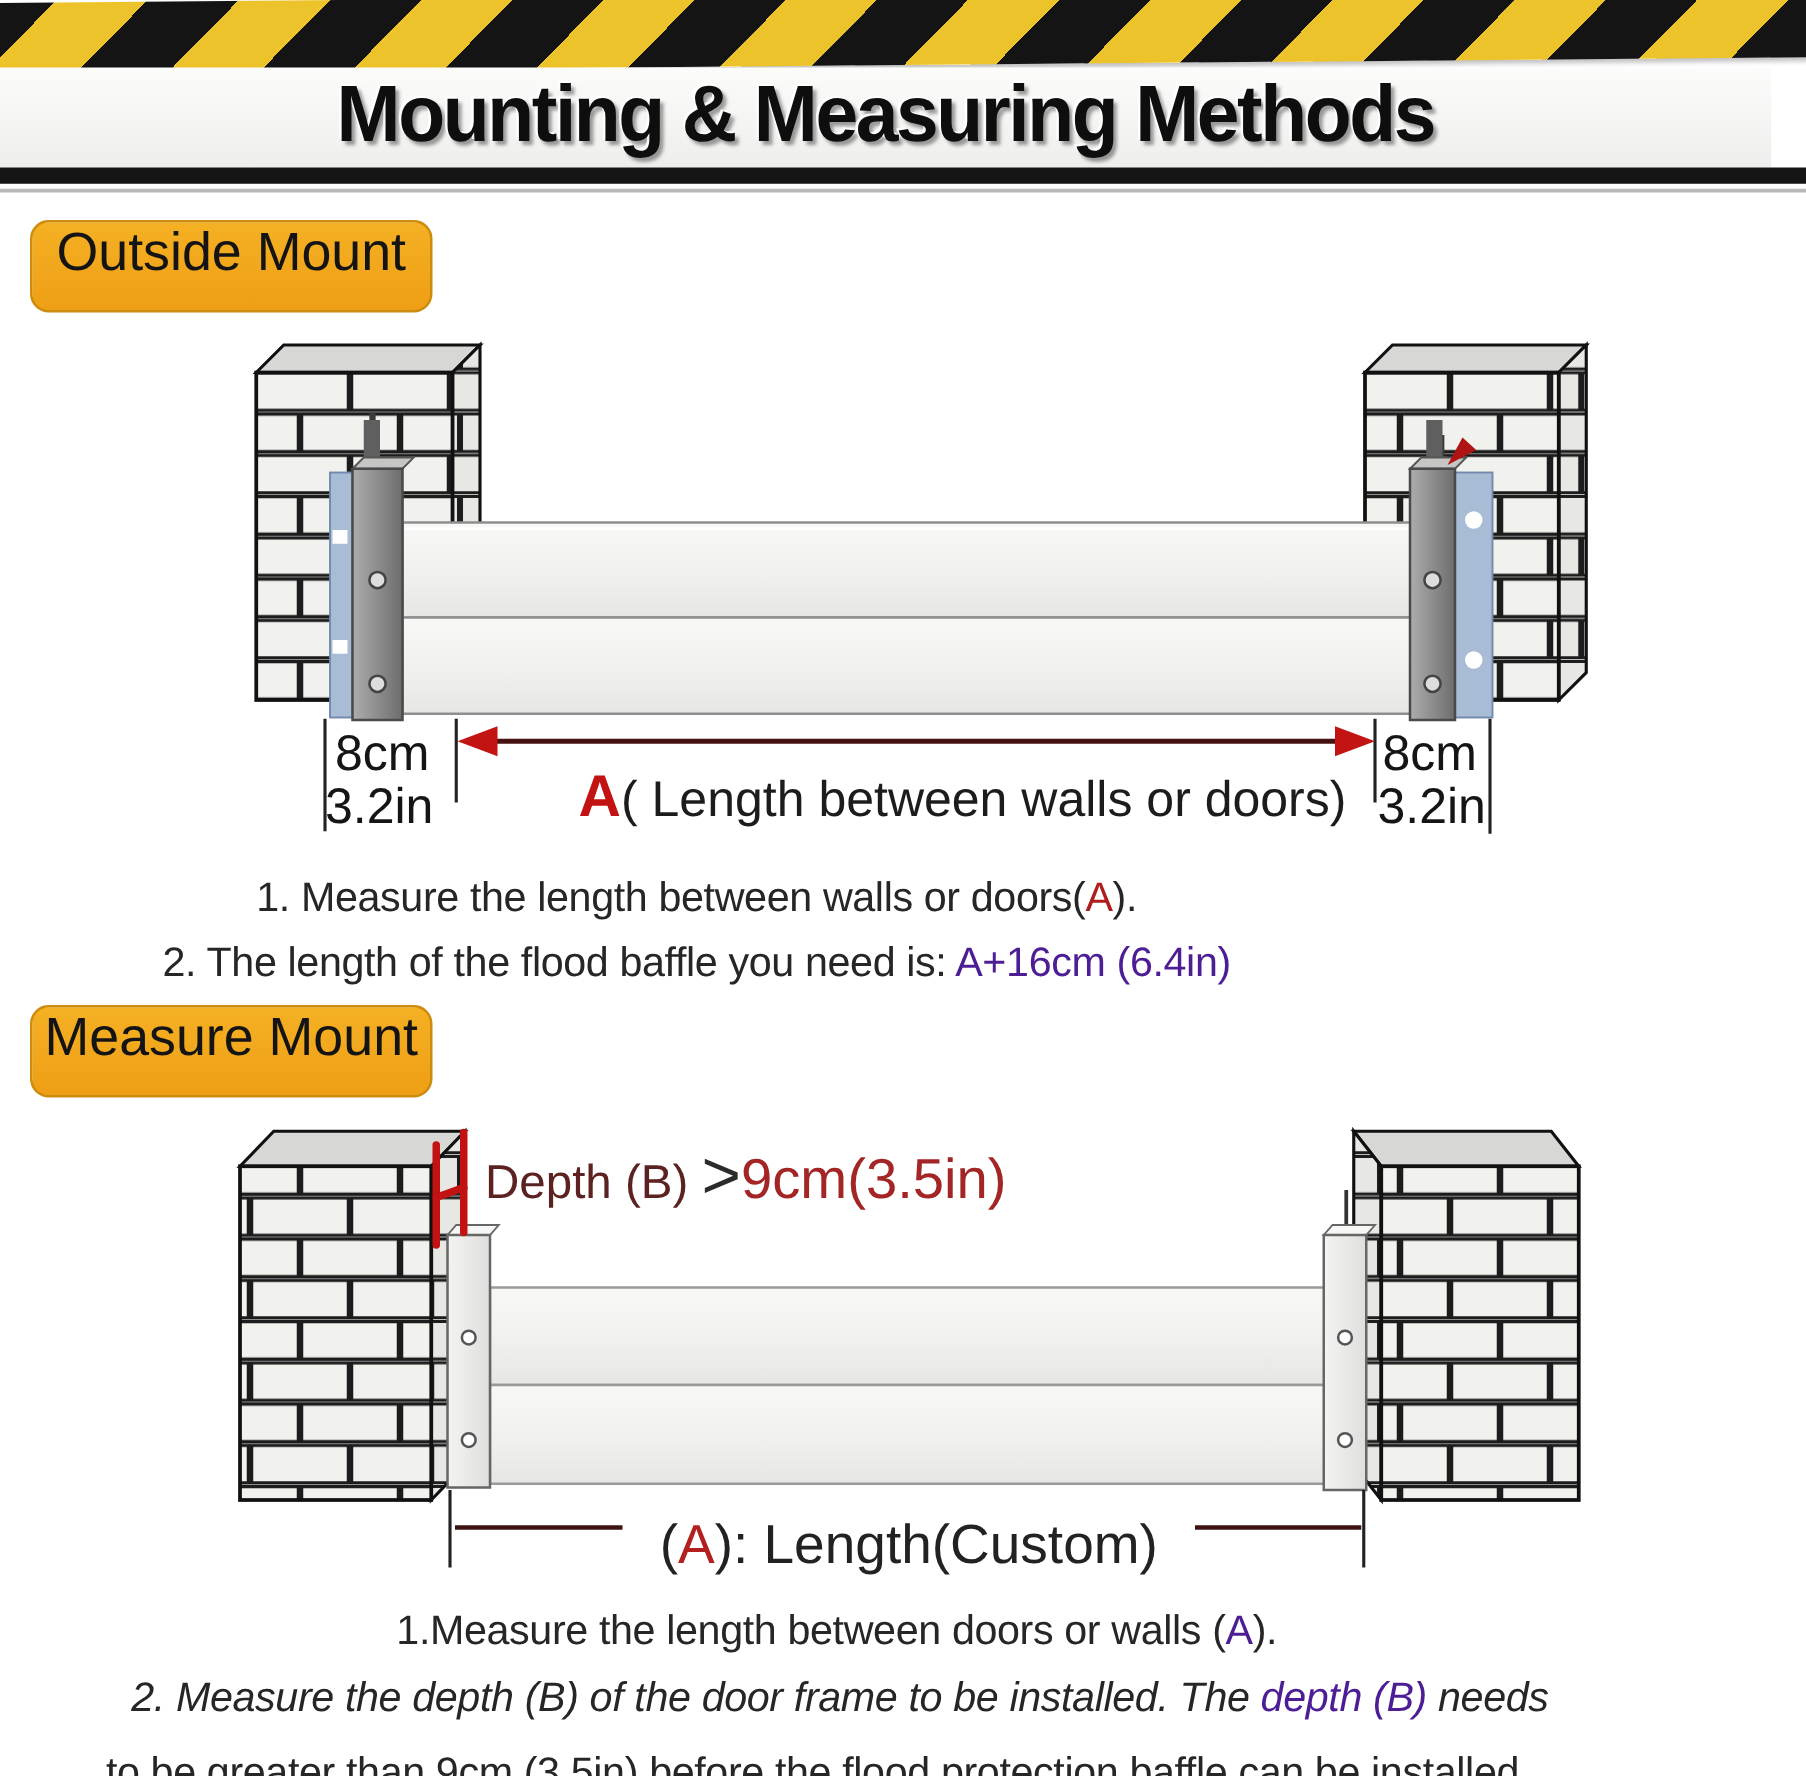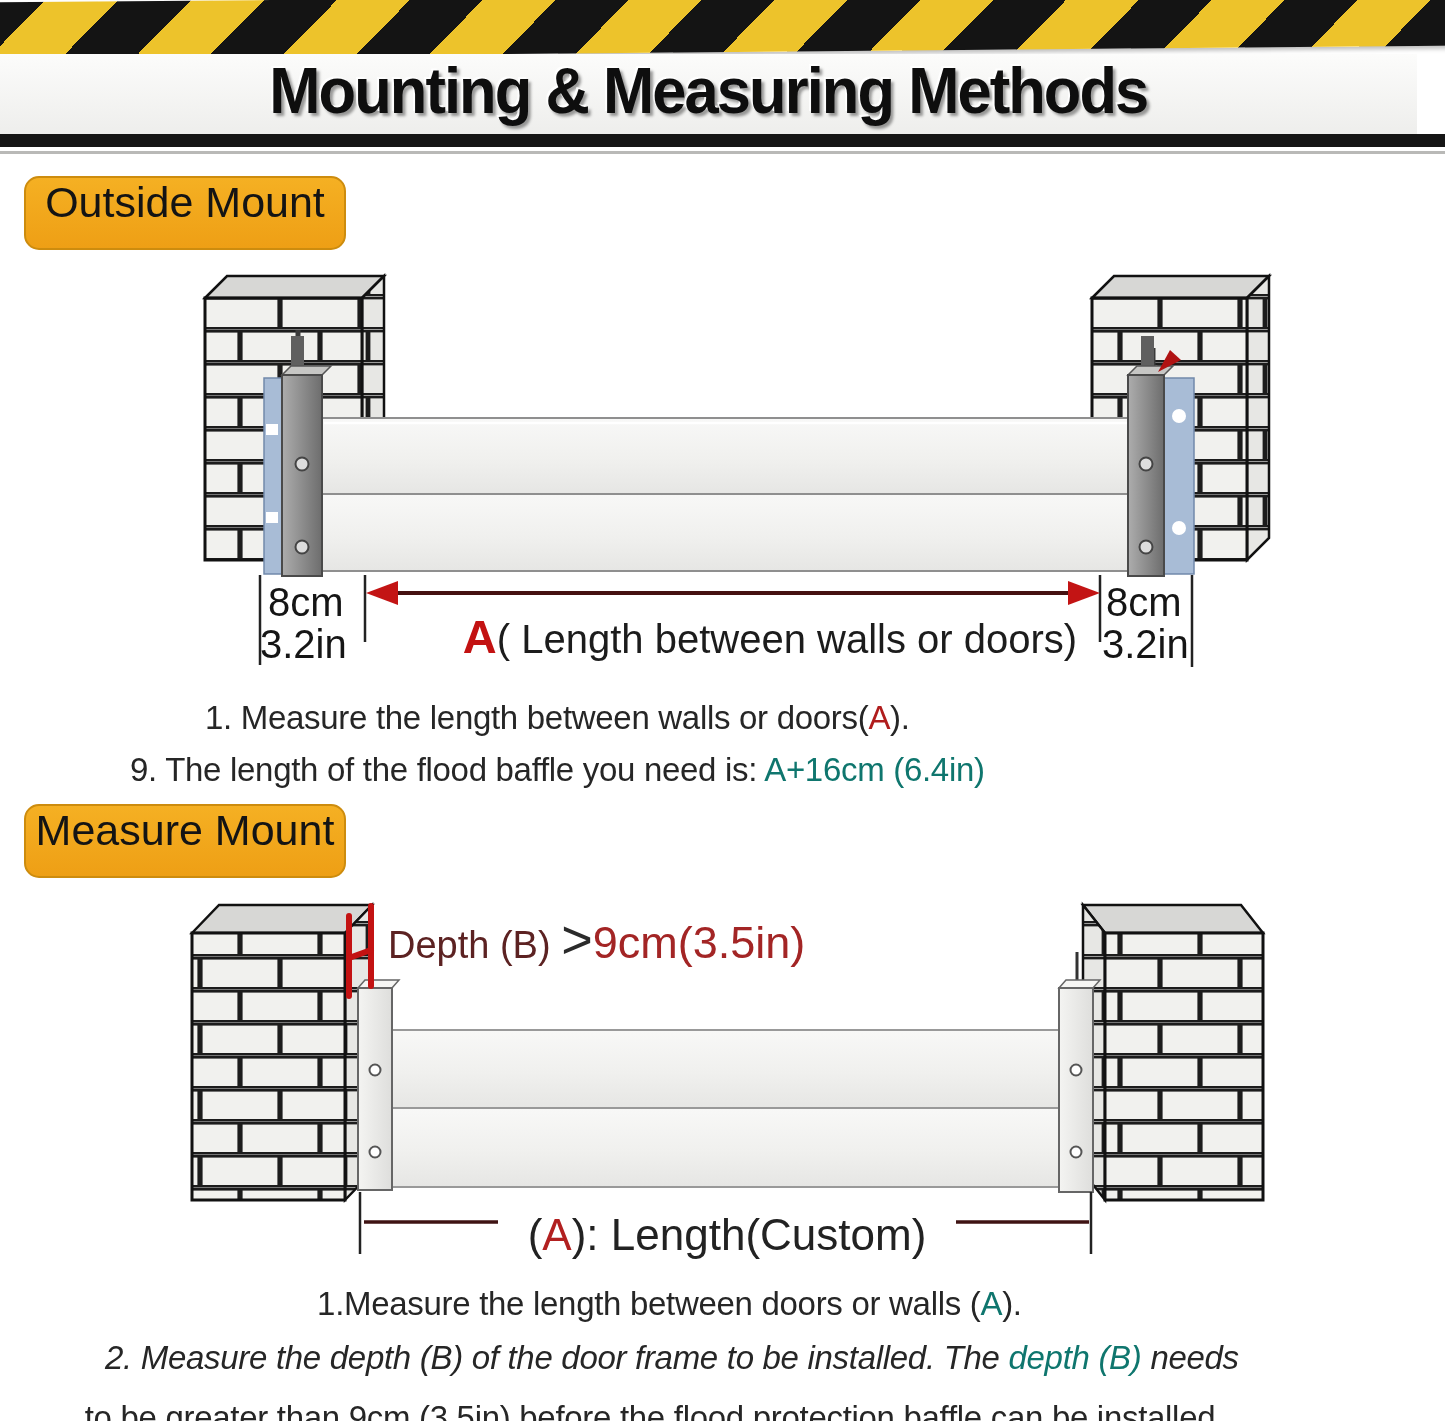--- a/index.html
+++ b/index.html
@@ -48,21 +48,21 @@
   
   .steps{position:absolute;font-size:33px;color:#262626;letter-spacing:-0.3px;line-height:40px;white-space:nowrap;}
   .steps p{margin:0;text-align:center;}
   .steps-outside{left:130px;top:698px;}
   .steps-outside p + p{margin-top:12px;}
   .steps-inside{left:70px;top:1284px;}
   .steps-inside .p1{padding-left:30px;}
   .steps-inside .p2{padding-left:35px;margin-top:14px;font-style:italic;}
   .steps-inside .p3{margin-top:20px;}
   .acc-bright{color:#b01d1d;}
-  .acc-dark{color:#0f766e;}
+  .acc-dark{color:#4c1d95;}
 </style>
 </head>
 <body>
 
 <div class="page">
 
   <svg class="diagram" viewBox="0 0 1445 1421" xmlns="http://www.w3.org/2000/svg">
     <defs>
       <pattern id="bf" width="80" height="66" patternUnits="userSpaceOnUse">
         <rect width="80" height="66" fill="#fdfdfc"></rect>
@@ -239,21 +239,21 @@
 
   <div class="mount-label label-outside">
     <span>Outside Mount</span>
   </div>
   <div class="mount-label label-inside">
     <span>Measure Mount</span>
   </div>
 
   <div class="steps steps-outside">
     <p><span>1. Measure the length between walls or doors(</span><span class="acc-bright">A</span><span>).</span></p>
-    <p><span>9. The length of the flood baffle you need is: </span><span class="acc-dark">A+16cm (6.4in)</span></p>
+    <p><span>2. The length of the flood baffle you need is: </span><span class="acc-dark">A+16cm (6.4in)</span></p>
   </div>
 
   <div class="steps steps-inside">
     <p class="p1"><span>1.Measure the length between doors or walls (</span><span class="acc-dark">A</span><span>).</span></p>
     <p class="p2"><span>2. Measure the depth (B) of the door frame to be installed. The </span><span class="acc-dark">depth (B)</span><span> needs</span></p>
     <p class="p3"><span>to be greater than 9cm (3.5in) before the flood protection baffle can be installed.</span></p>
   </div>
 
 </div>
 

